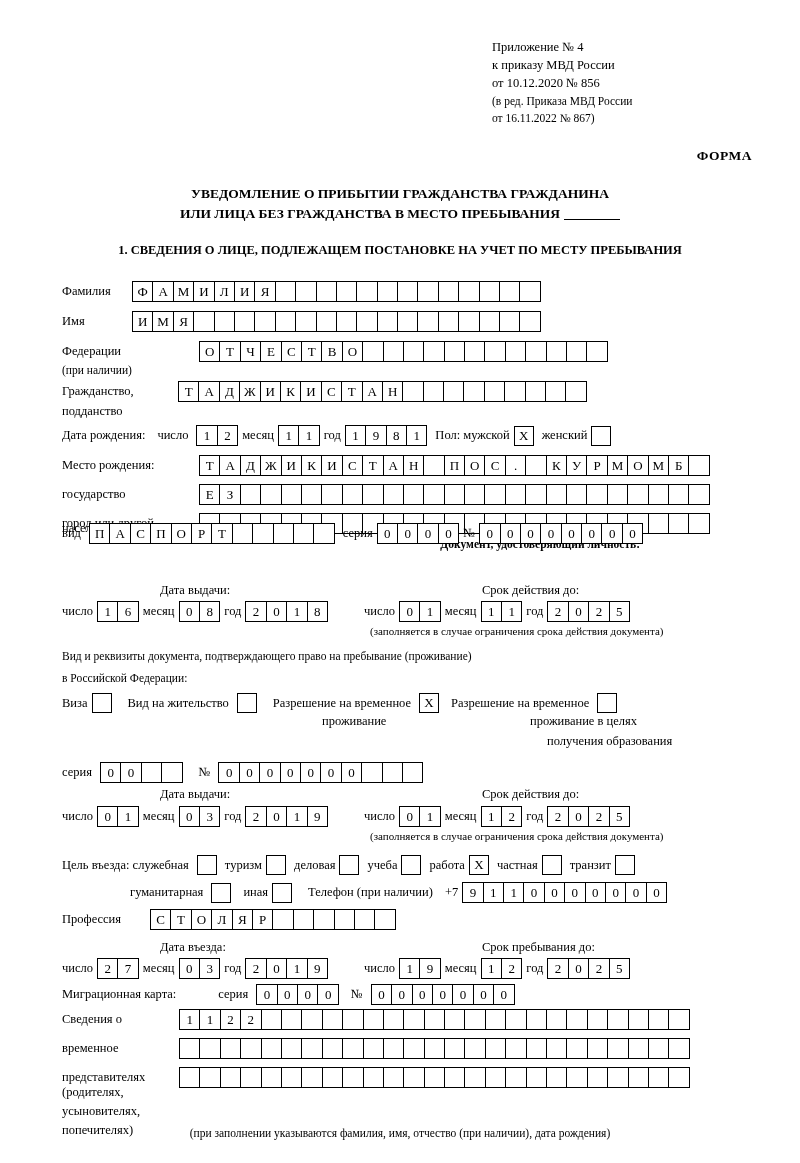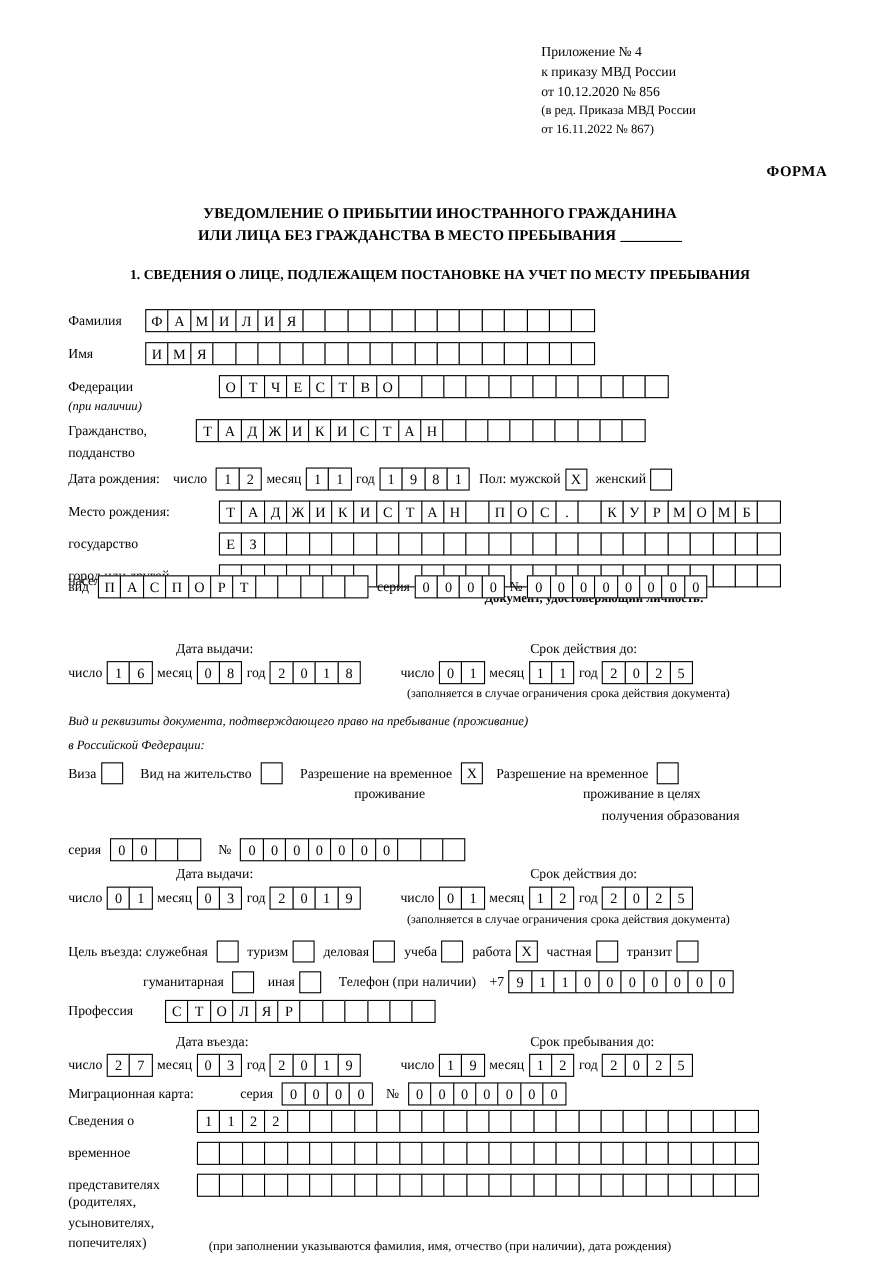--- a/index.html
+++ b/index.html
@@ -19,21 +19,21 @@
 
   .title{position:absolute;top:184px;left:0;width:800px;text-align:center;font-weight:bold;font-size:13.5px;line-height:1.5;}
   .title .l2{display:inline-block;text-align:center;}
   .titleline{display:inline-block;border-bottom:1px solid #000;width:56px;vertical-align:-2px;margin-left:4px;}
 
   .section1{position:absolute;top:243px;left:0;width:800px;text-align:center;font-weight:bold;font-size:12.5px;}
 
   
   .row{position:absolute;display:flex;align-items:center;white-space:nowrap;}
   .lbl{font-size:12.5px;}
-  .lbl.sm{font-size:11.5px;font-style:italic;}
+  .lbl.sm{font-size:11.5px;}
 
   .cells{display:flex;}
   .cell{
     width:21.4px;height:21px;
     border:1px solid #000;
     margin-left:-1px;
     box-sizing:border-box;
     font-size:13px;
     font-family:"Liberation Serif", serif;
     text-align:center;
@@ -63,21 +63,21 @@
   <div class="hdr">
     <div class="l">Приложение № 4</div>
     <div class="l">к приказу МВД России</div>
     <div class="l">от 10.12.2020 № 856</div>
     <div class="sub">(в ред. Приказа МВД России</div>
     <div class="sub" style="margin-top:0">от 16.11.2022 № 867)</div>
   </div>
   <div class="forma">ФОРМА</div>
 
   <div class="title">
-    <div>УВЕДОМЛЕНИЕ О ПРИБЫТИИ ИНОСТРАННОГО ГРАЖДАНИНА</div>
+    <div>УВЕДОМЛЕНИЕ О ПРИБЫТИИ ГРАЖДАНСТВА ГРАЖДАНИНА</div>
     <div>
       <span class="l2">ИЛИ ЛИЦА БЕЗ ГРАЖДАНСТВА В МЕСТО ПРЕБЫВАНИЯ</span><span class="titleline"></span>
     </div>
   </div>
 
   <div class="section1">1. СВЕДЕНИЯ О ЛИЦЕ, ПОДЛЕЖАЩЕМ ПОСТАНОВКЕ НА УЧЕТ ПО МЕСТУ ПРЕБЫВАНИЯ</div>
 
   <div class="row" style="top:281px;left:62px;">
     <span class="lbl" style="width:70px;">Фамилия</span>
     <span class="cells">

